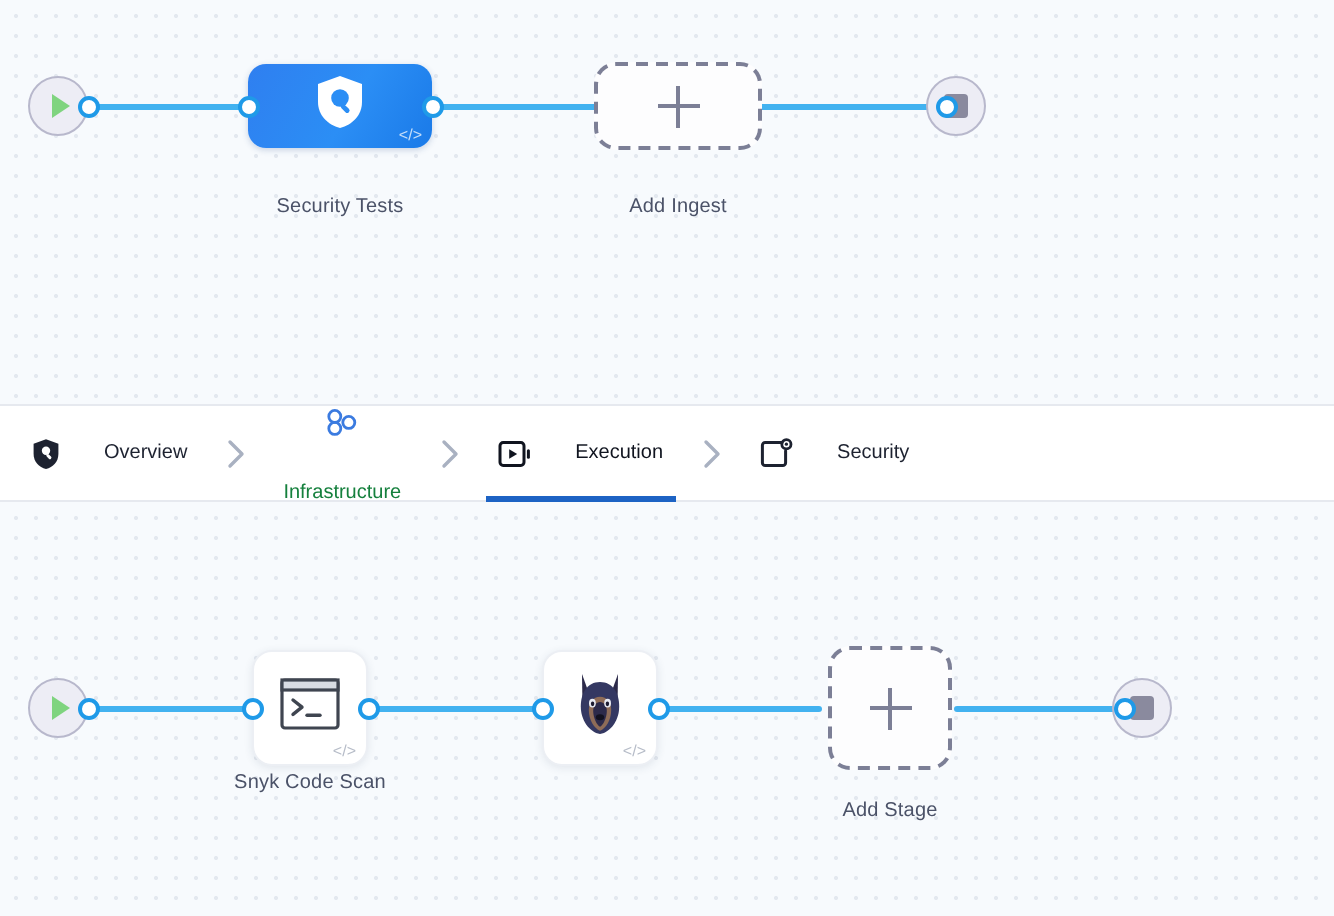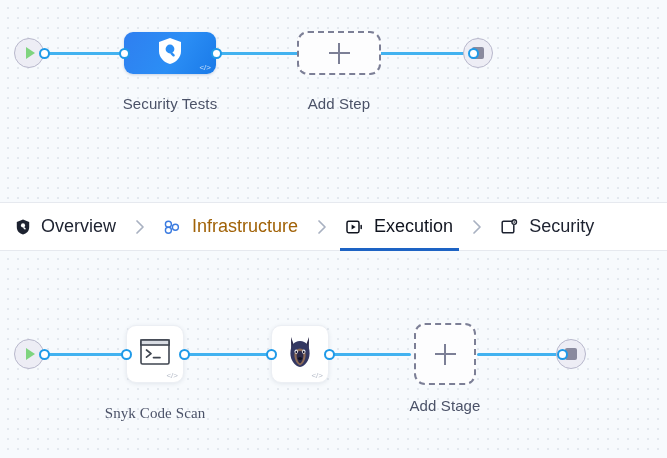--- a/index.html
+++ b/index.html
@@ -84,43 +84,43 @@
   }
   .plus-glyph::before, .plus-glyph::after {
     content: ""; position: absolute; background: #7c7f96;
   }
   .plus-glyph::before { left: 9px; top: 0; width: 2.4px; height: 21px; }
   .plus-glyph::after  { top: 9px; left: 0; height: 2.4px; width: 21px; }
 
   
   .node-label {
     position: absolute; text-align: center;
-    font-size: 15px; color: #4b5268; line-height: 17px;
+    font-size: 10px; color: #4b5268; line-height: 17px;
     letter-spacing: .1px; z-index: 4;
   }
 
   
   #tabbar {
     position: absolute; top: 202px; left: 0; width: 667px; height: 49px;
     background: #ffffff;
     border-top: 1px solid #e6e9ef; border-bottom: 1px solid #e6e9ef;
     display: flex; align-items: stretch; z-index: 20;
   }
   .tab {
-    display: flex; align-items: center; gap: 11px;
+    display: flex; align-items: center; gap: 22px;
     padding: 0 2px; position: relative; height: 100%;
-    font-size: 18px; color: #1d2230; white-space: nowrap;
+    font-size: 10px; color: #1d2230; white-space: nowrap;
   }
   .tab .tab-ico { display: flex; align-items: center; }
   .tab.is-active { color: #10141f; font-weight: normal; }
   .tab.is-active::after {
     content: ""; position: absolute; left: -4px; right: -4px; bottom: -1px;
     height: 3px; background: #1d63c4;
   }
-  .tab.is-link { color: #a16207; }
+  .tab.is-link { color: #15803d; flex-direction: column; }
   .chev {
     display: flex; align-items: center; justify-content: center;
     width: 44px; color: #a9b1c1;
   }
 </style>
 </head>
 <body>
 
 <div id="app">
 
@@ -145,21 +145,21 @@
       </span>
       <span class="code-badge">&lt;/&gt;</span>
     </div>
     <div class="port" style="left:119px; top:48px;"></div>
     <div class="port" style="left:211px; top:48px;"></div>
     <div class="node-label" style="left:104px; top:95px; width:132px;">Security Tests</div>
 
     <div class="add-node" style="left:297px; top:31px; width:84px; height:44px;">
       <div class="plus-glyph"></div>
     </div>
-    <div class="node-label" style="left:273px; top:95px; width:132px;">Add Step</div>
+    <div class="node-label" style="left:273px; top:95px; width:132px;">Add Ingest</div>
 
     <div class="port" style="left:468px; top:48px;"></div>
     <div class="term" style="left:463px; top:38px;">
       <div class="stop-sq"></div>
     </div>
   </div>
 
   <div id="tabbar">
 
     <div style="width:14px;"></div>
@@ -245,21 +245,21 @@
           <rect x="1" y="1" width="28" height="24" rx="1.5" fill="#ffffff" stroke="#3f4550" stroke-width="1.6"></rect>
           <rect x="1" y="1" width="28" height="5" fill="#d8dce3" stroke="#3f4550" stroke-width="1.6"></rect>
           <path d="M6.5 11 L11 14.6 L6.5 18.2" fill="none" stroke="#3f4550" stroke-width="1.7" stroke-linecap="round" stroke-linejoin="round"></path>
           <path d="M13.5 18.6 H20" stroke="#3f4550" stroke-width="1.7" stroke-linecap="round"></path>
         </svg>
       </span>
       <span class="code-badge">&lt;/&gt;</span>
     </div>
     <div class="port" style="left:121px; top:98px;"></div>
     <div class="port" style="left:179px; top:98px;"></div>
-    <div class="node-label" style="left:88px; top:154px; width:134px;font-family:Liberation Serif, serif;">Snyk Code Scan</div>
+    <div class="node-label" style="left:88px; top:132px; width:134px;">Snyk Code Scan</div>
 
     <div class="step-node" style="left:271px; top:74px;">
       <span>
         <svg width="30" height="32" viewBox="0 0 30 32">
           <path d="M6 1 L9.6 11 L6.2 14 Z" fill="#2c2a4a"></path>
           <path d="M24 1 L20.4 11 L23.8 14 Z" fill="#2c2a4a"></path>
           <path d="M15 5 C21.4 5 24.6 10.6 24.6 17.2 C24.6 24 20.4 30 15 31 C9.6 30 5.4 24 5.4 17.2 C5.4 10.6 8.6 5 15 5 Z" fill="#343862"></path>
           <path d="M15 12.4 C18.4 12.4 20.6 15.4 20.6 19 C20.6 24 17.8 28.4 15 29.4 C12.2 28.4 9.4 24 9.4 19 C9.4 15.4 11.6 12.4 15 12.4 Z" fill="#8e6c58"></path>
           <path d="M15 15 C17 15 18.4 17 18.4 19.4 C18.4 23 16.6 26.6 15 27.4 C13.4 26.6 11.6 23 11.6 19.4 C11.6 17 13 15 15 15 Z" fill="#2c2a4a"></path>
           <ellipse cx="11.2" cy="15.6" rx="1.7" ry="2.2" fill="#e8eaf2"></ellipse>

